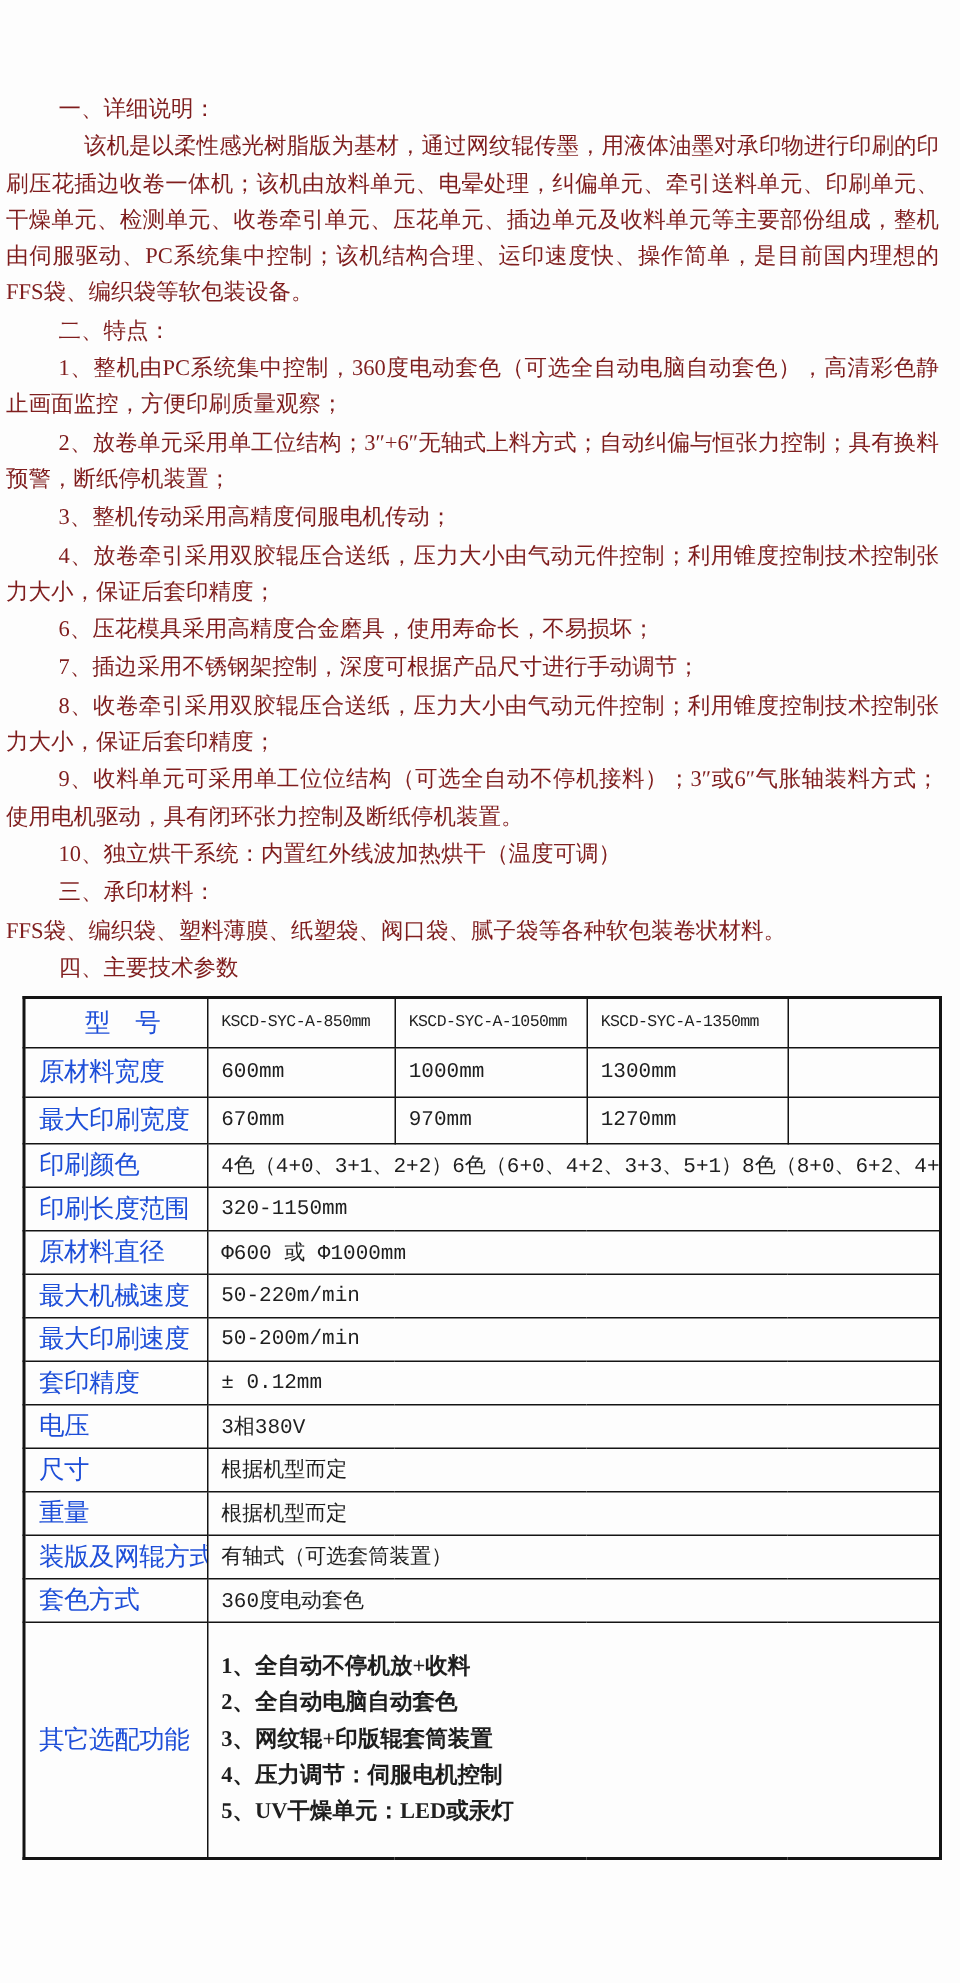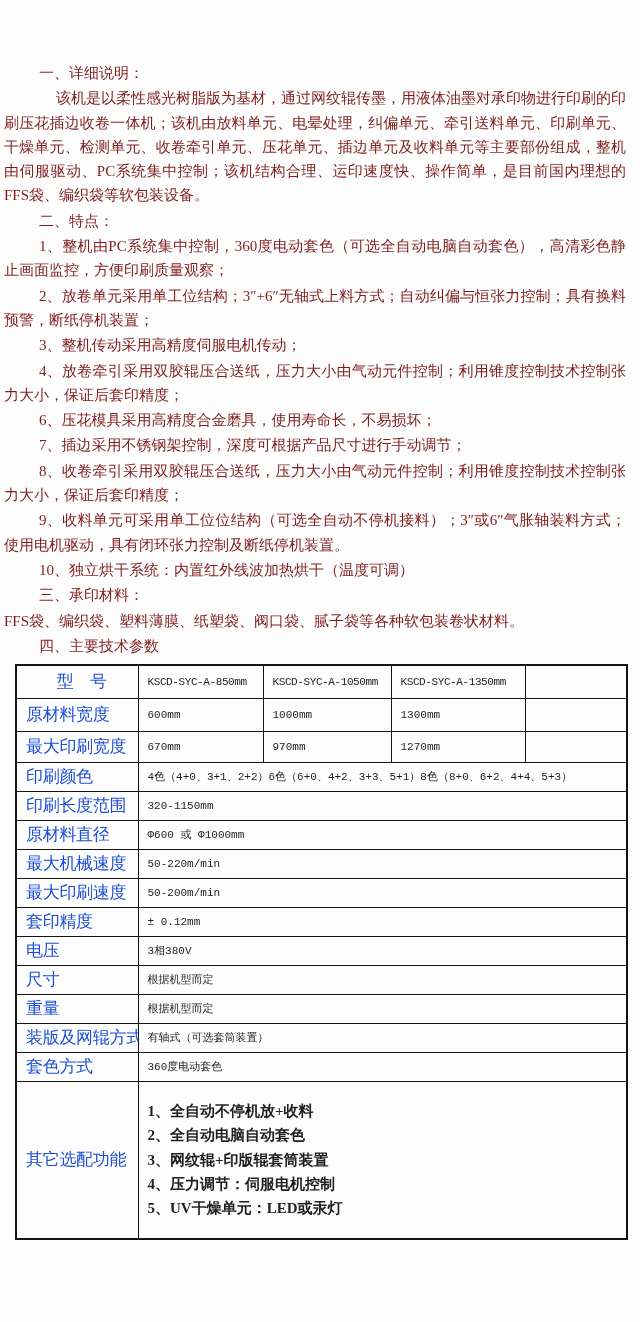--- a/index.html
+++ b/index.html
@@ -44,21 +44,21 @@
     font-size:17px;
     letter-spacing:-0.3px;
     white-space:nowrap;
     color:#1d4ed8;
   }
   td.lbl-center{text-align:center;padding-left:0;}
   .mono{
     font-family:"Liberation Mono","DejaVu Sans Mono",monospace;
   }
   td.model{font-size:11px;letter-spacing:-0.4px;padding-left:3px;white-space:nowrap;}
-  td.val{font-size:11px;white-space:nowrap;}
+  td.val{font-size:14px;white-space:nowrap;}
   tr.r-head{height:33px;}
   tr.r-tall{height:33px;}
   tr.r-mid{height:31px;}
   tr.r-std{height:29px;}
   tr.r-opts{height:158px;}
   td.opts-cell{vertical-align:middle;font-weight:bold;}
   .opt-line{
     font-size:15px;
     line-height:24.3px;
     font-family:"Liberation Serif","DejaVu Serif",serif;

